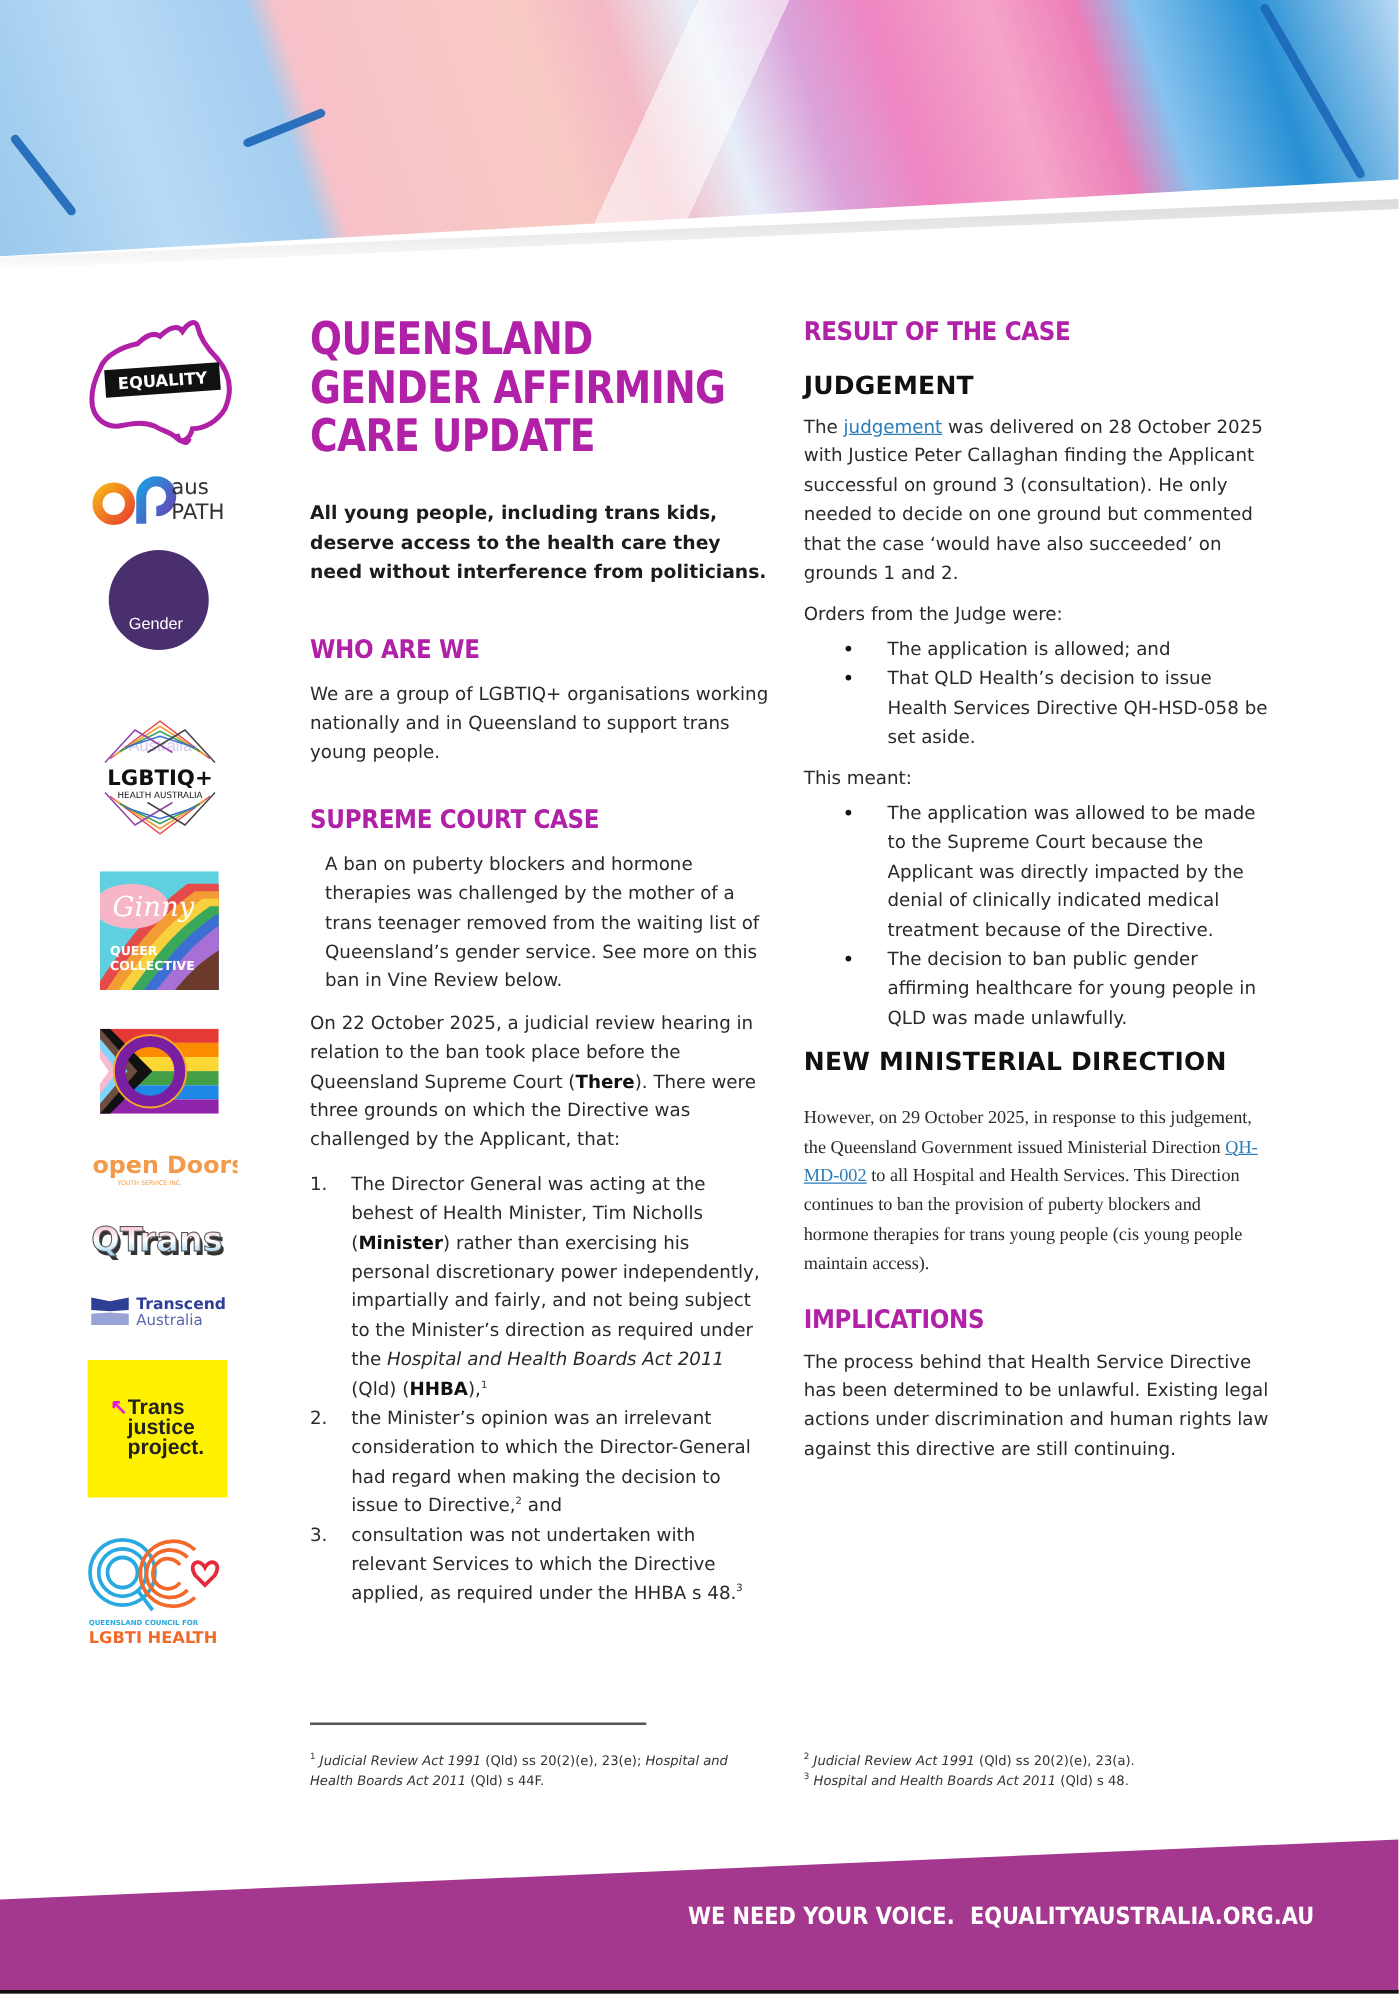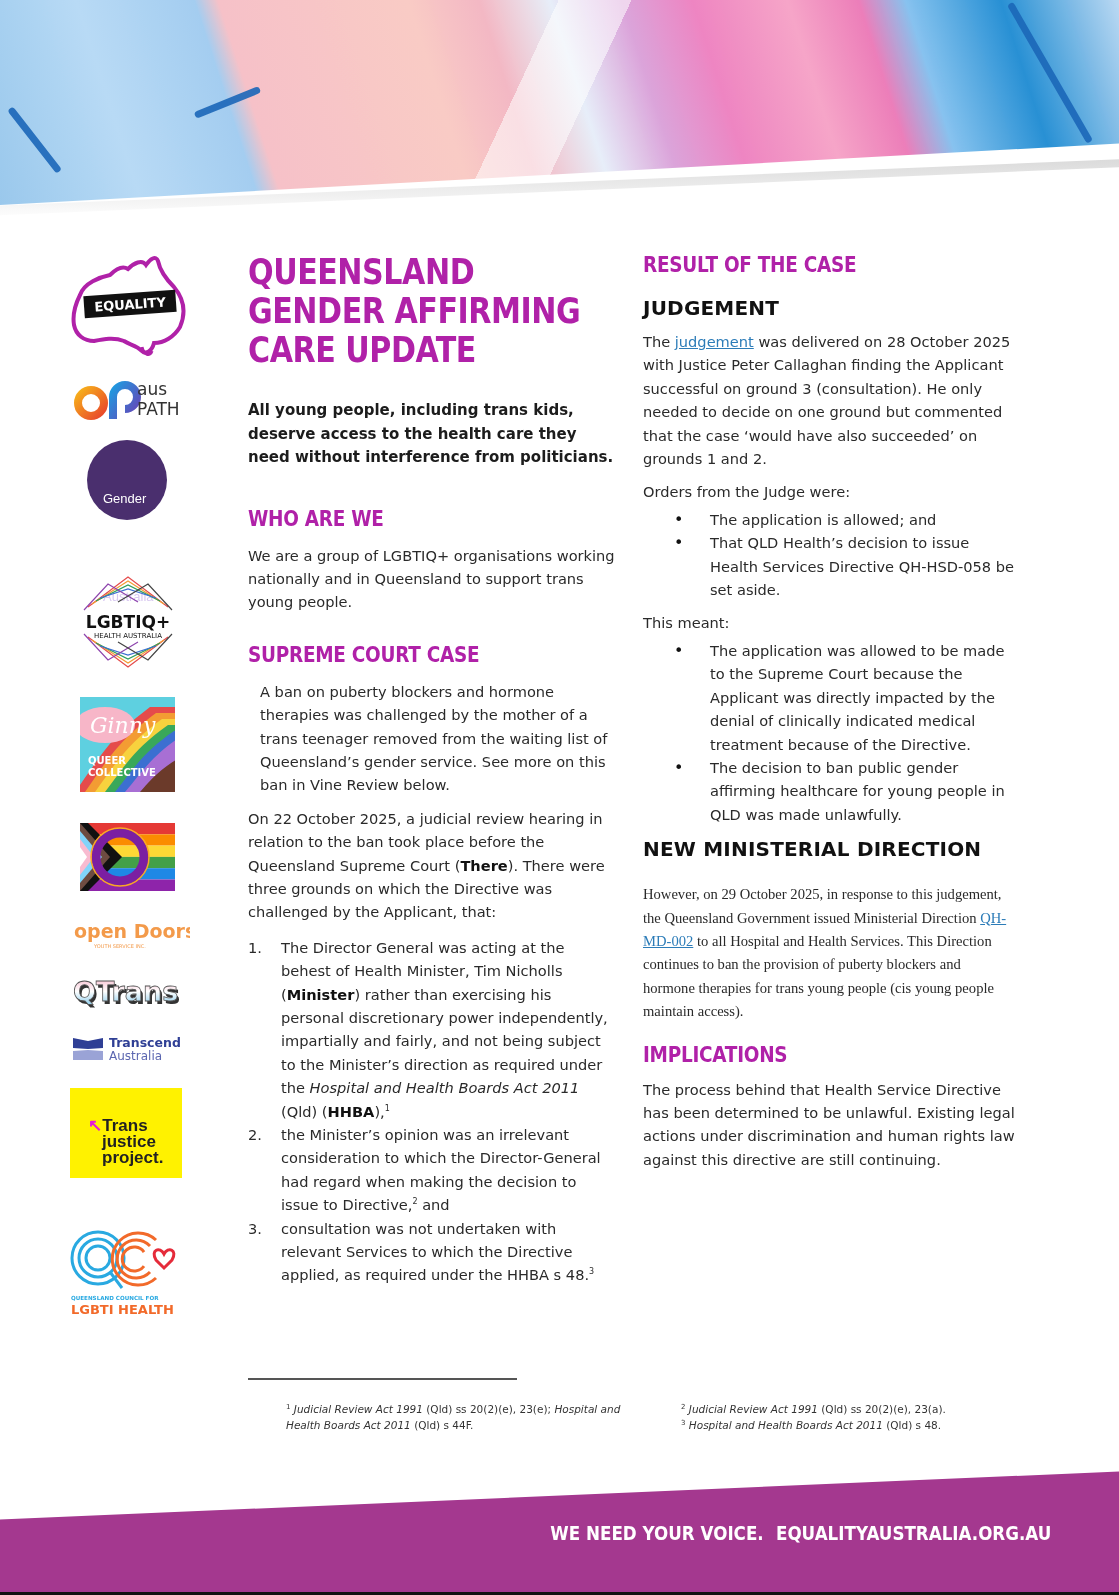--- a/index.html
+++ b/index.html
@@ -37,21 +37,21 @@
     background: #4a2f6e; color: #fff; font-family: "Liberation Sans", sans-serif; font-size: 13px;
     line-height: 17px; padding: 18px 0 0 16px; }
   .logo-gha span { display: block; margin-top: 32px; }
   .logo-gha .light { color: #d8c8f0; }
   .logo-lgbtiq { top: 322px; left: 18px; width: 100px; height: 100px; }
   .logo-ginny { top: 447px; left: 20px; width: 95px; height: 95px; overflow: hidden; }
   .logo-legal { top: 573px; left: 20px; width: 95px; height: 68px; overflow: hidden; }
   .logo-opendoors { top: 668px; left: 12px; width: 118px; height: 32px; }
   .logo-qtrans { top: 724px; left: 12px; width: 115px; height: 36px; }
   .logo-transcend { top: 784px; left: 12px; width: 115px; height: 30px; }
-  .logo-tjp { top: 838px; left: 10px; width: 112px; height: 90px; background: #fff200; padding: 30px 0 0 18px;
+  .logo-tjp { top: 838px; left: 10px; width: 112px; height: 110px; background: #fff200; padding: 30px 0 0 18px;
     font-family: "Liberation Sans", sans-serif; font-weight: bold; font-size: 17px; line-height: 16px; color: #222; }
   .logo-qc { top: 978px; left: 10px; width: 115px; height: 90px; }
 
   
   .col { position: absolute; font-family: "DejaVu Sans", sans-serif; font-size: 14.6px; line-height: 23.4px; color: #2a2a2a; }
   .col-mid { left: 248px; top: 252px; width: 370px; }
   .col-right { left: 643px; top: 252px; width: 372px; }
 
   .title {
     font-family: "DejaVu Sans", sans-serif; font-weight: 900; color: #b021a8;
@@ -82,21 +82,21 @@
   ol.grounds { list-style: none; margin-top: 12px; }
   ol.grounds li { position: relative; padding-left: 33px; }
   ol.grounds li .num { position: absolute; left: 0; top: 0; }
 
   ul.bullets { list-style: none; margin-top: 4px; }
   ul.bullets li { position: relative; padding-left: 67px; }
   ul.bullets li::before { content: "•"; position: absolute; left: 31px; top: 0; font-size: 16px; color: #111; }
 
   
   .fn-rule { position: absolute; left: 248px; top: 1378px; width: 269px; height: 1.5px; background: #555; }
-  .fn { position: absolute; font-size: 10.5px; line-height: 15.5px; color: #333; margin-left: 38px; }
+  .fn { position: absolute; font-size: 10.5px; line-height: 15.5px; color: #333; }
   .fn i { font-style: italic; }
   .fn-left { left: 248px; top: 1402px; width: 360px; }
   .fn-right { left: 643px; top: 1402px; width: 360px; }
   .fn sup { font-size: 7px; }
 
   
   .footer {
     position: absolute; left: 0; top: 1465px; width: 1119px; height: 130px; background: #a4388f;
     clip-path: polygon(0 42%, 100% 5%, 100% 100%, 0 100%);
   }

